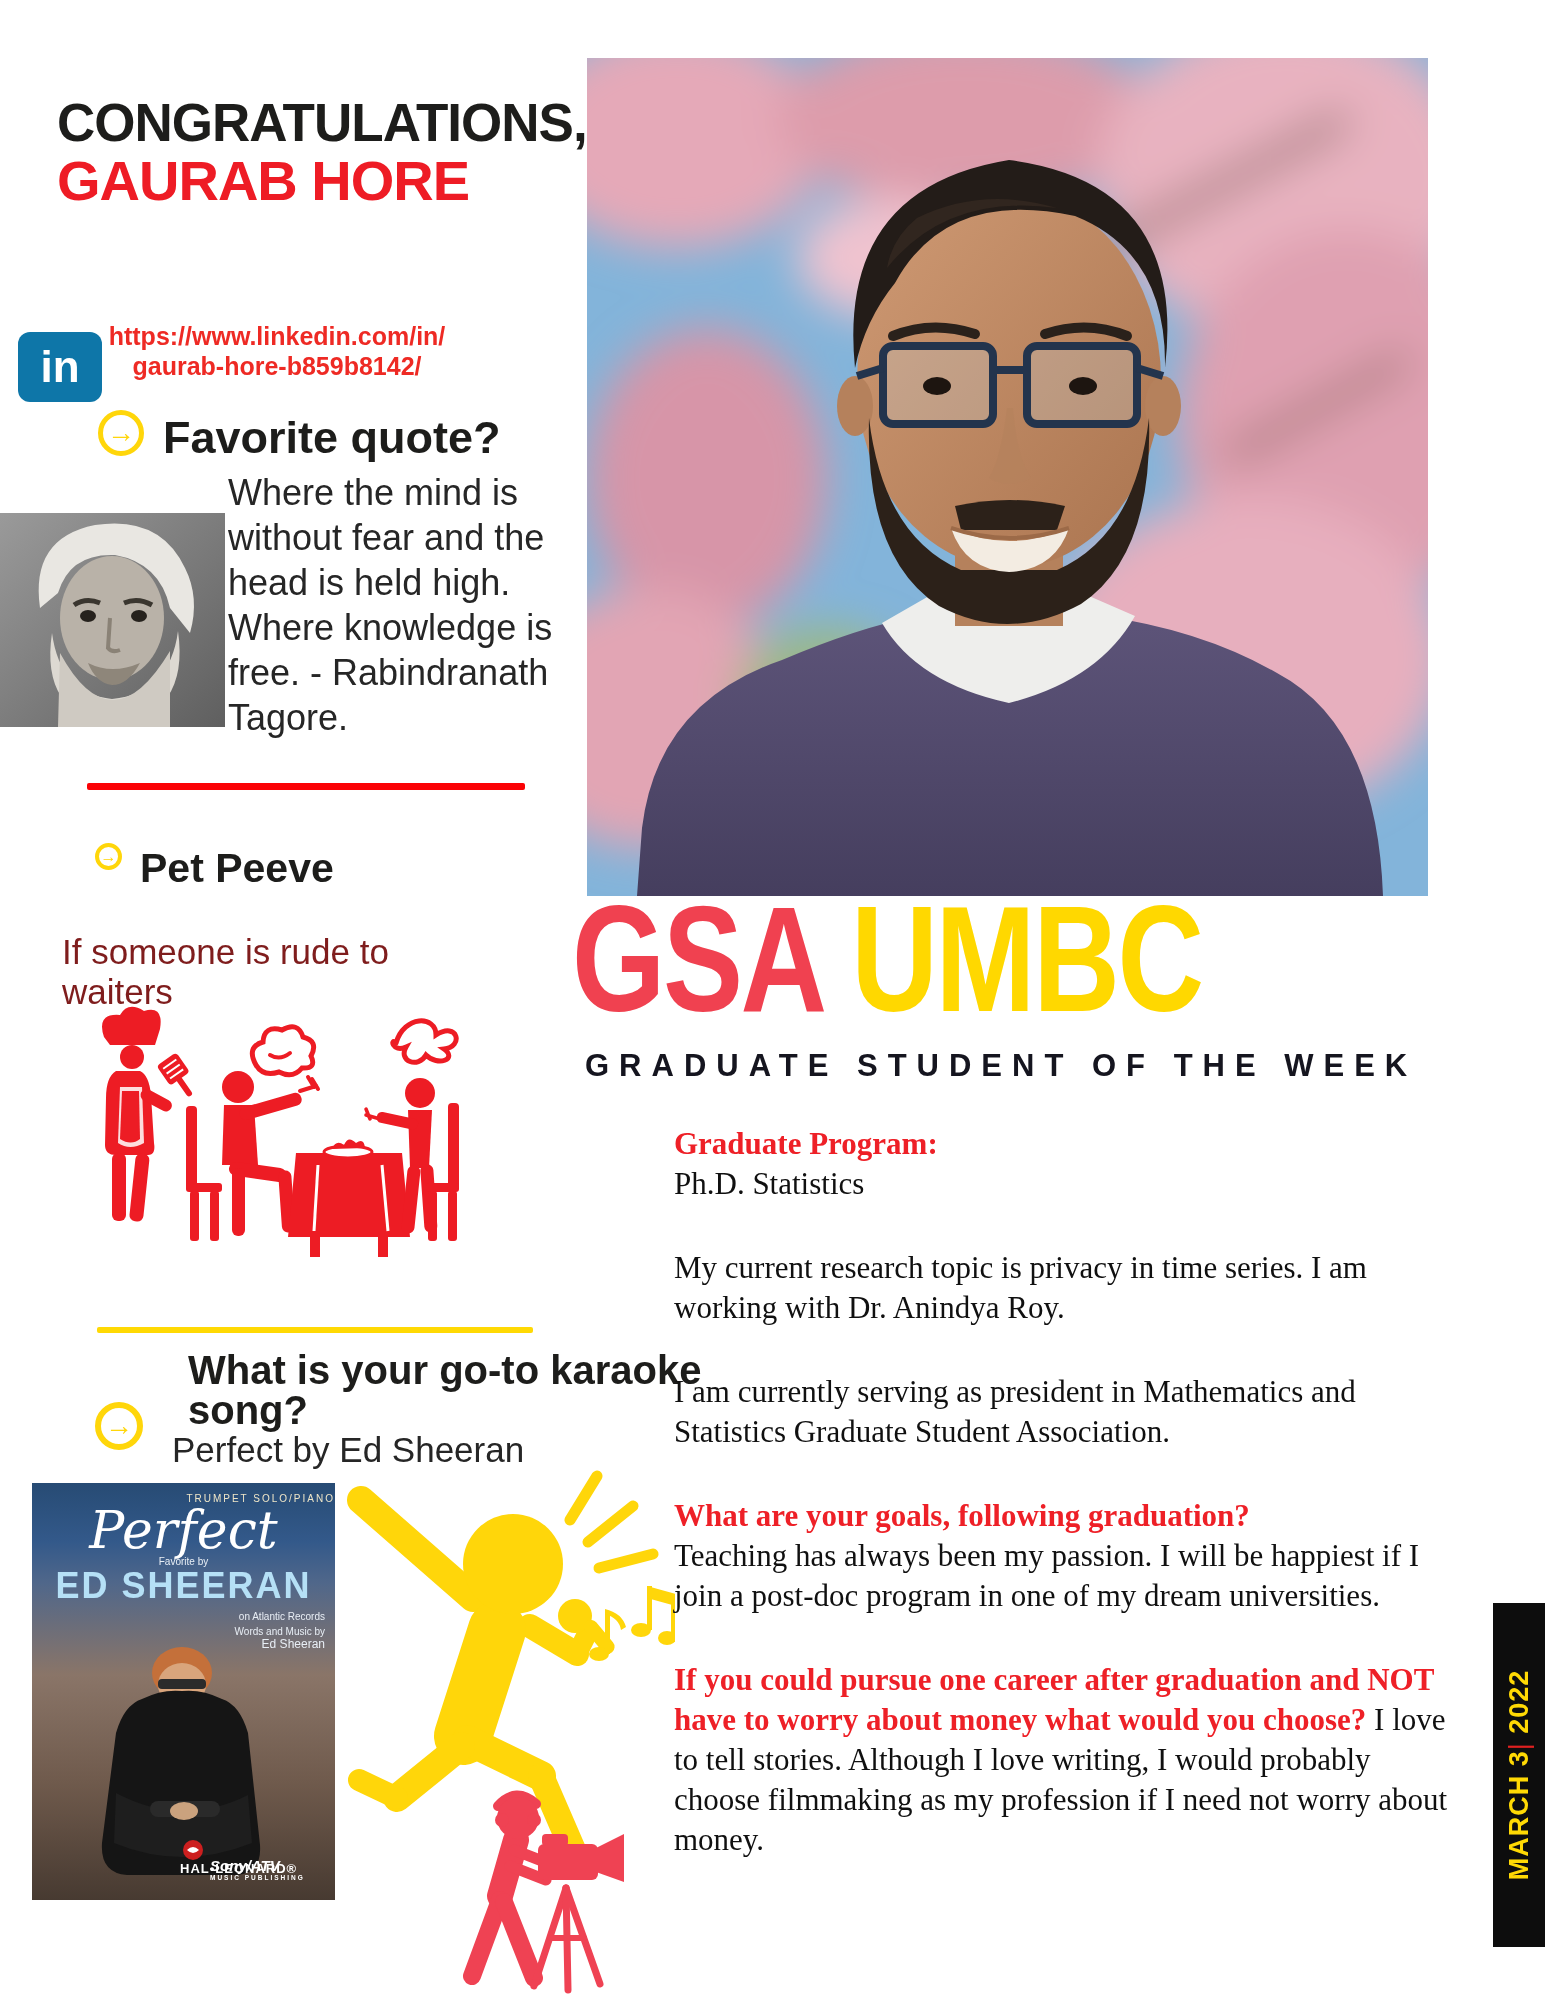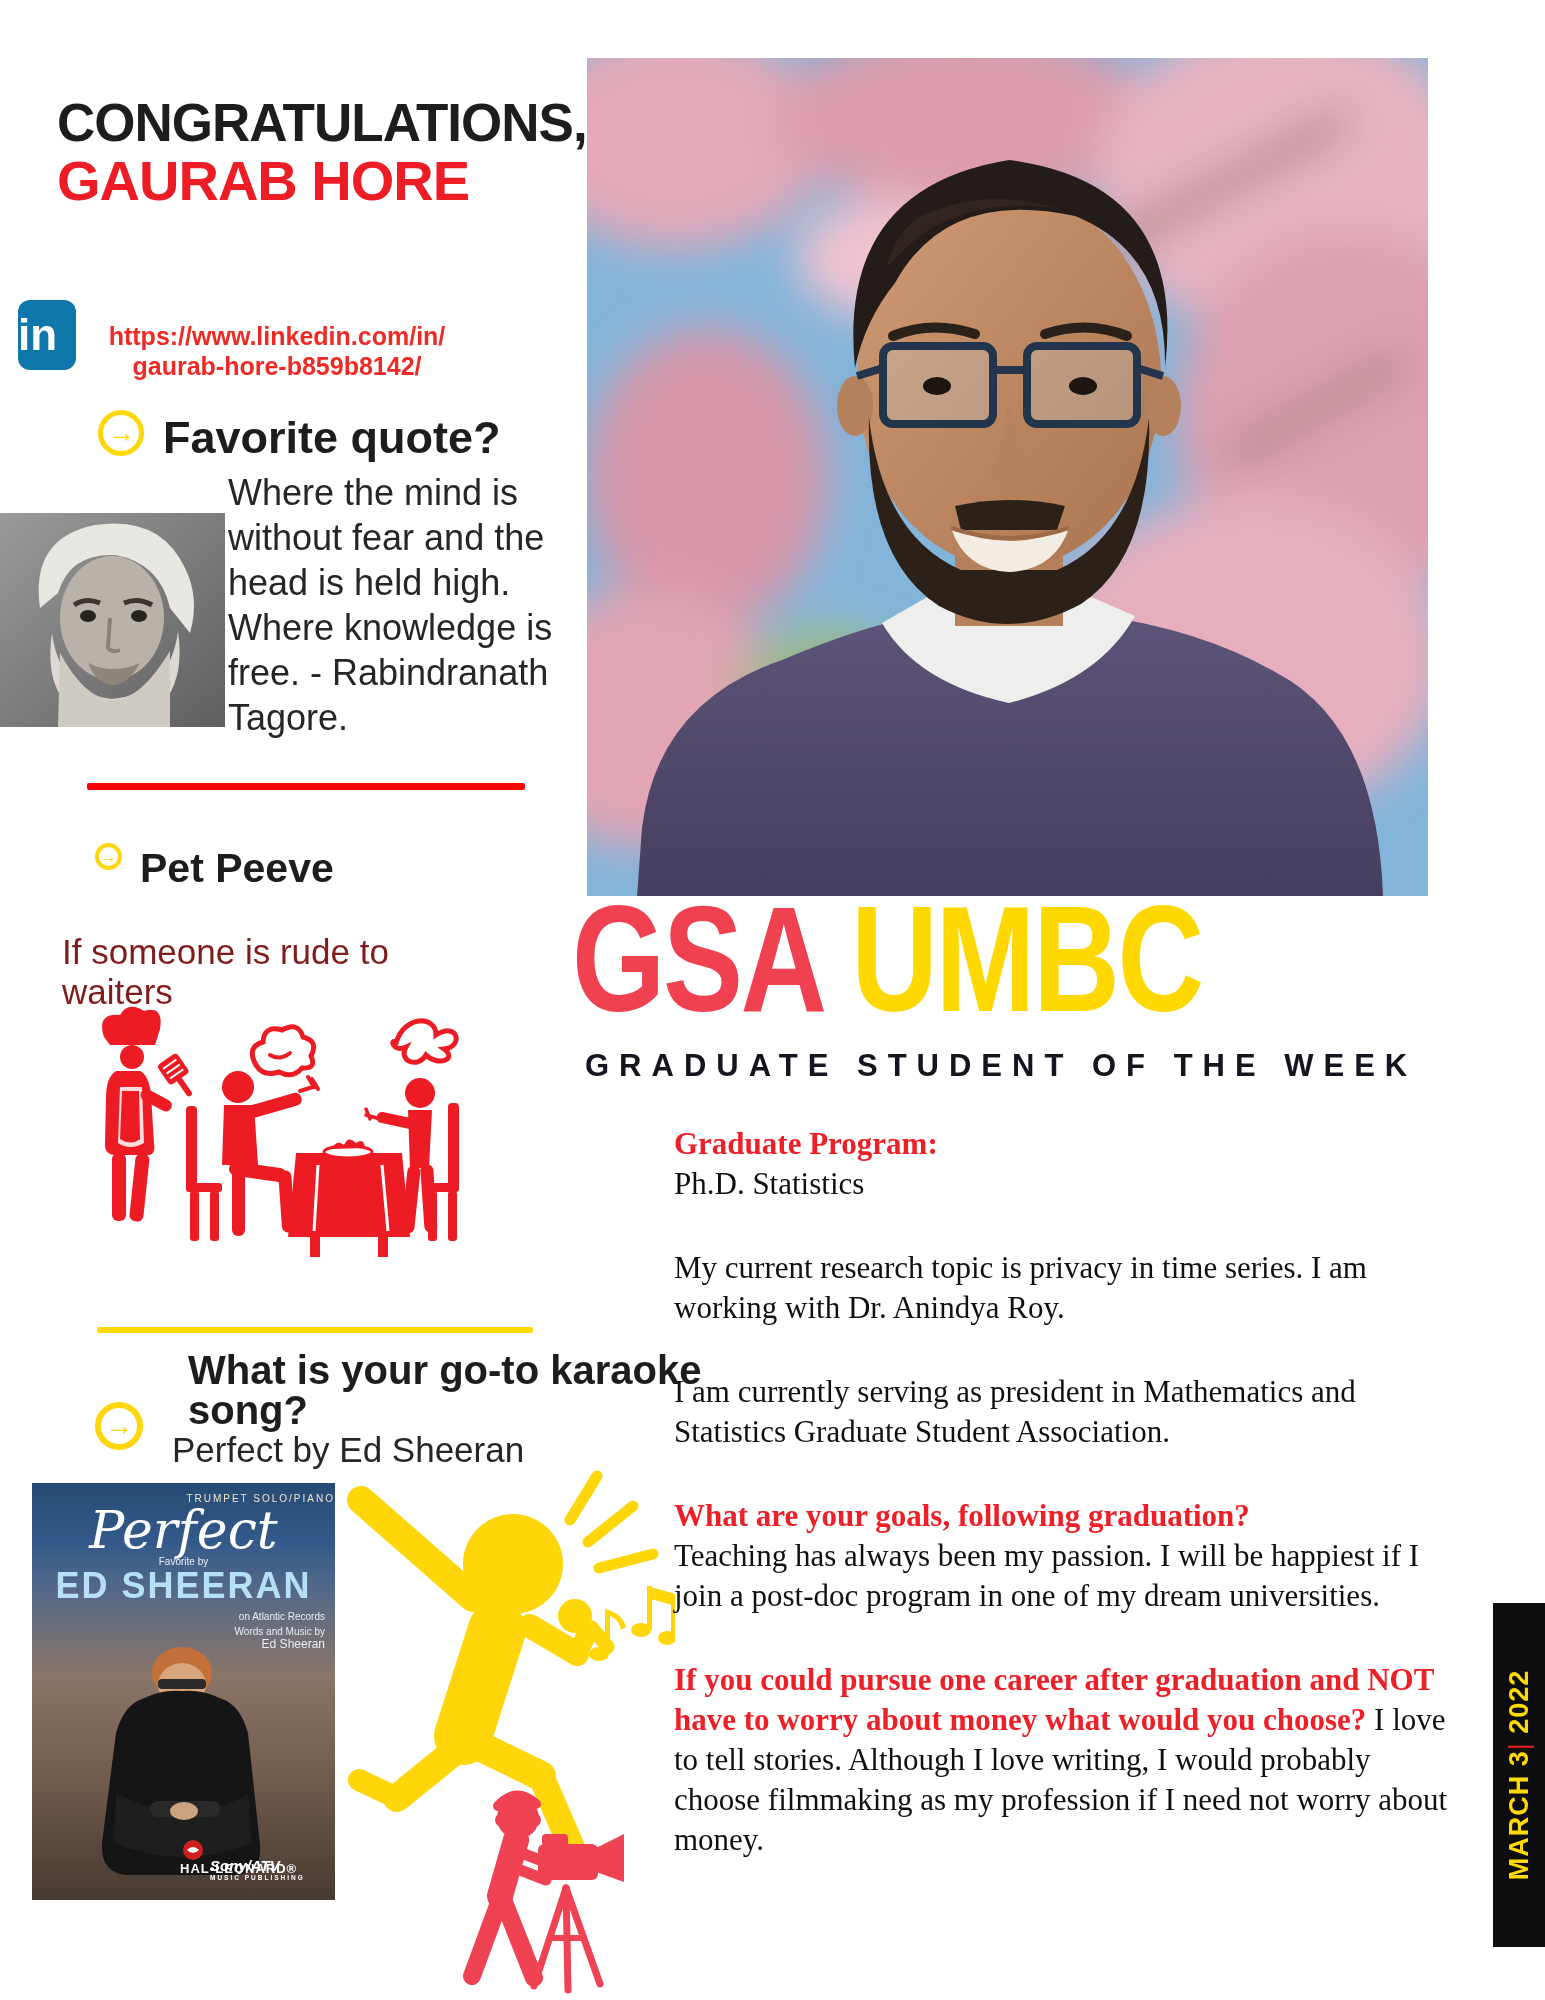--- a/index.html
+++ b/index.html
@@ -4,23 +4,23 @@
 <style>
   html,body{margin:0;padding:0;background:#ffffff;}
   #canvas{position:relative;width:1545px;height:2000px;background:#ffffff;overflow:hidden;
           font-family:"Liberation Sans",sans-serif;}
   .abs{position:absolute;}
 
   
   .congrats{font-size:53px;font-weight:700;letter-spacing:-1px;color:#1d1d1b;line-height:56px;}
   .name{font-size:56px;font-weight:700;letter-spacing:-1px;color:#ee1c25;line-height:58px;}
 
-  .li-badge{width:58px;height:70px;background:#0e76a8;border-radius:12px;color:#fff;
-            display:flex;align-items:center;justify-content:flex-start;
-            font-size:44px;font-weight:700;}
+  .li-badge{width:84px;height:70px;background:#0e76a8;border-radius:12px;color:#fff;
+            display:flex;align-items:center;justify-content:center;
+            font-size:44px;font-weight:700;margin-top:32px;}
   .li-url{color:#ee2a24;font-weight:700;font-size:25px;line-height:30px;text-align:center;width:370px;}
 
   .q-icon{border-radius:50%;border-style:solid;border-color:#ffd60a;color:#ffd60a;
           display:flex;align-items:center;justify-content:center;font-weight:700;box-sizing:border-box;}
   .h-left{font-weight:700;color:#1d1d1b;}
 
   .quote{font-size:36px;line-height:45px;color:#262626;width:358px;}
   .divider-red{background:#fb0205;height:7px;width:438px;border-radius:2px;}
   .divider-yellow{background:#ffd904;height:6px;width:436px;border-radius:2px;}
 

